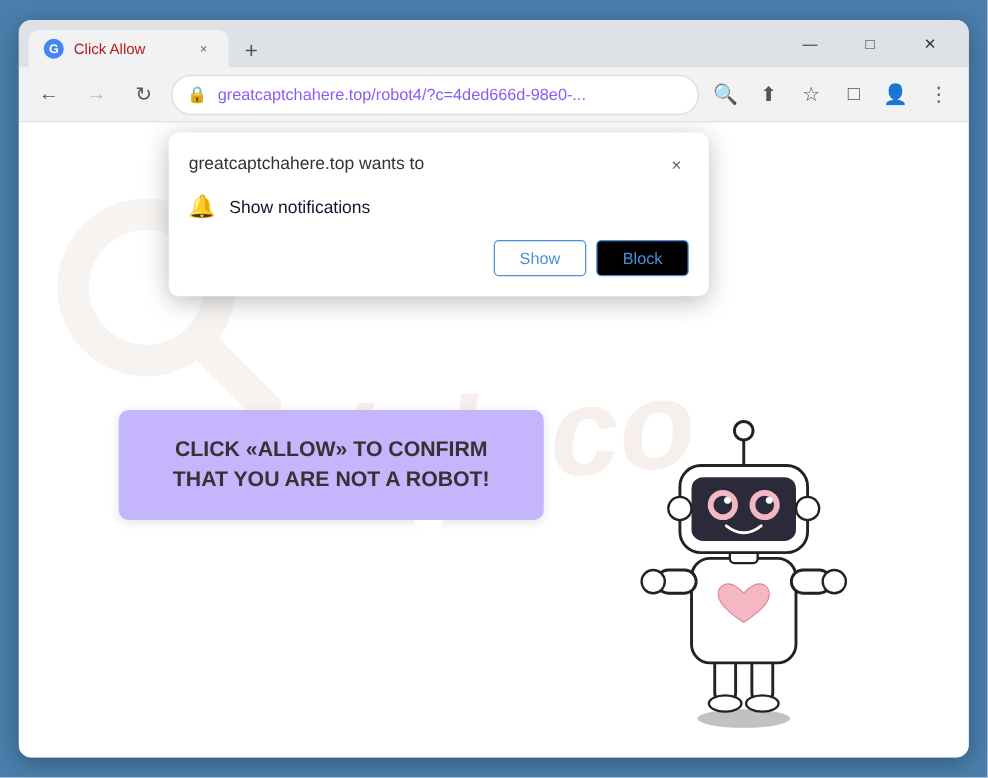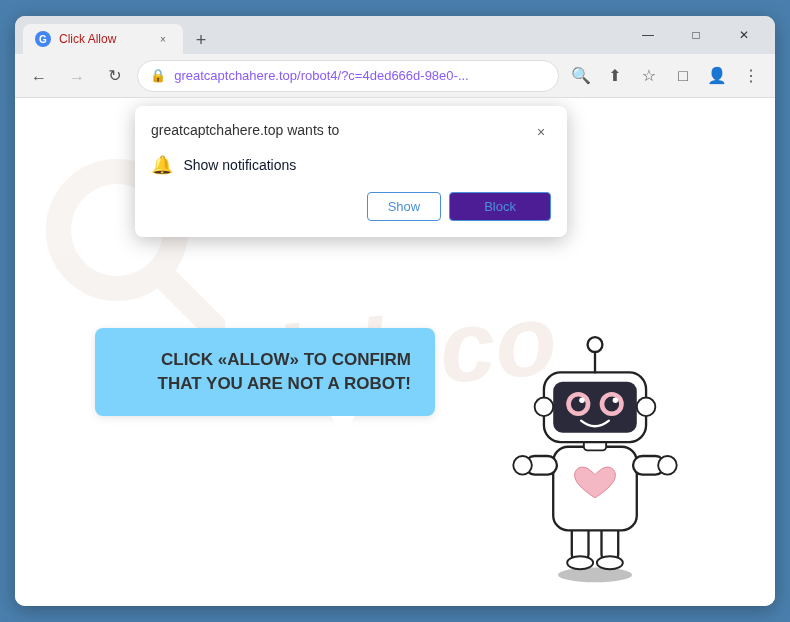--- a/index.html
+++ b/index.html
@@ -282,40 +282,40 @@
       border: 1px solid #4a90d9;
       border-radius: 4px;
       background: white;
       color: #4a90d9;
       font-size: 13px;
       cursor: pointer;
       font-family: inherit;
     }
 
     .btn-block {
-      padding: 6px 34px;
+      padding: 6px 20px;
       border: 1px solid #4a90d9;
       border-radius: 4px;
-      background: #4c1d95;
+      background: #000000;
       color: #4a90d9;
       font-size: 13px;
       cursor: pointer;
       font-family: inherit;
     }
 
     
     .speech-bubble {
       position: absolute;
       top: 230px;
       left: 80px;
       width: 340px;
-      background: #7dd3fc;
+      background: #c4b5fd;
       border-radius: 8px;
       padding: 20px 24px;
-      text-align: right;
+      text-align: center;
       box-shadow: 0 2px 8px rgba(0,0,0,0.1);
     }
 
     .speech-bubble::after {
       content: '';
       position: absolute;
       bottom: -20px;
       right: 80px;
       border-width: 20px 12px 0;
       border-style: solid;

